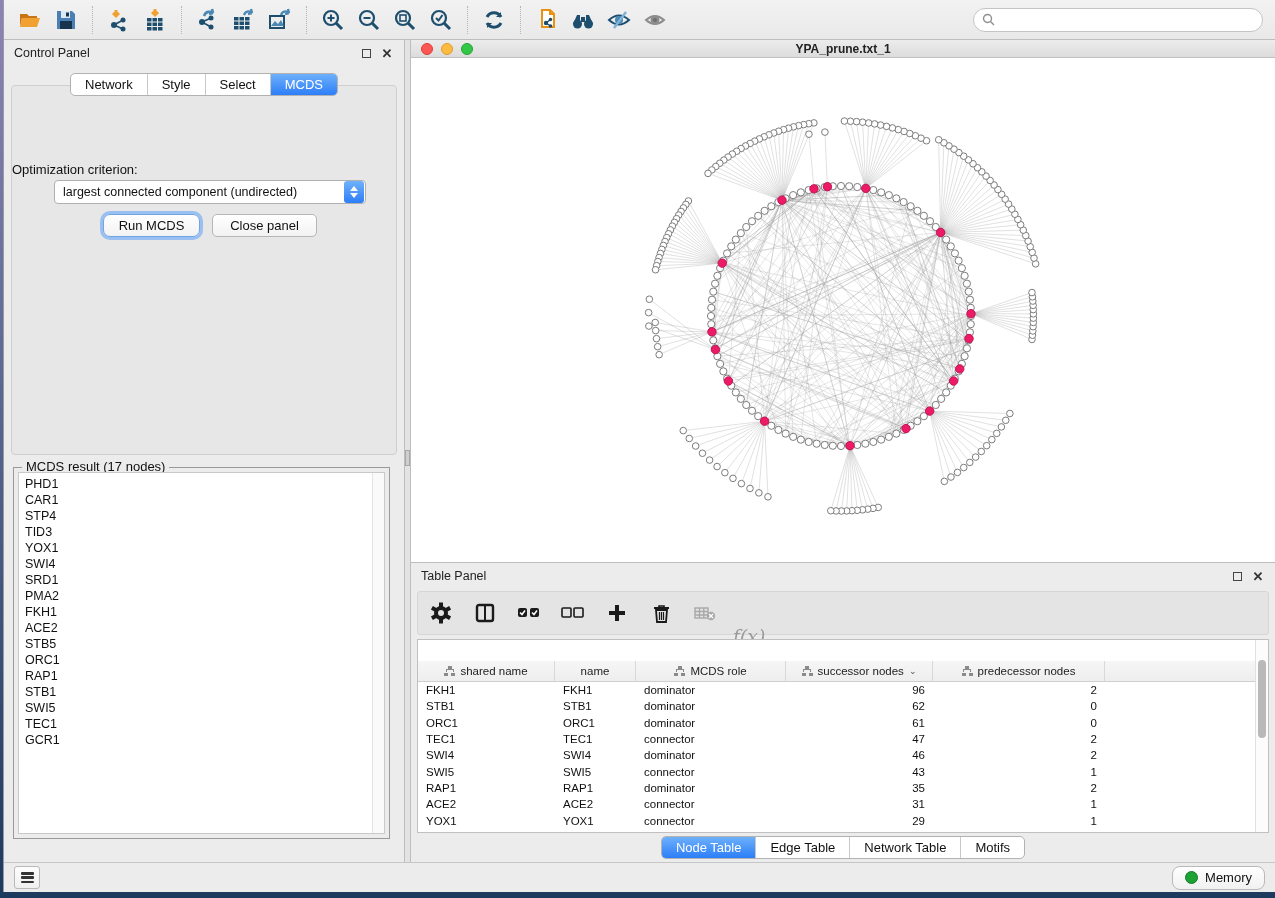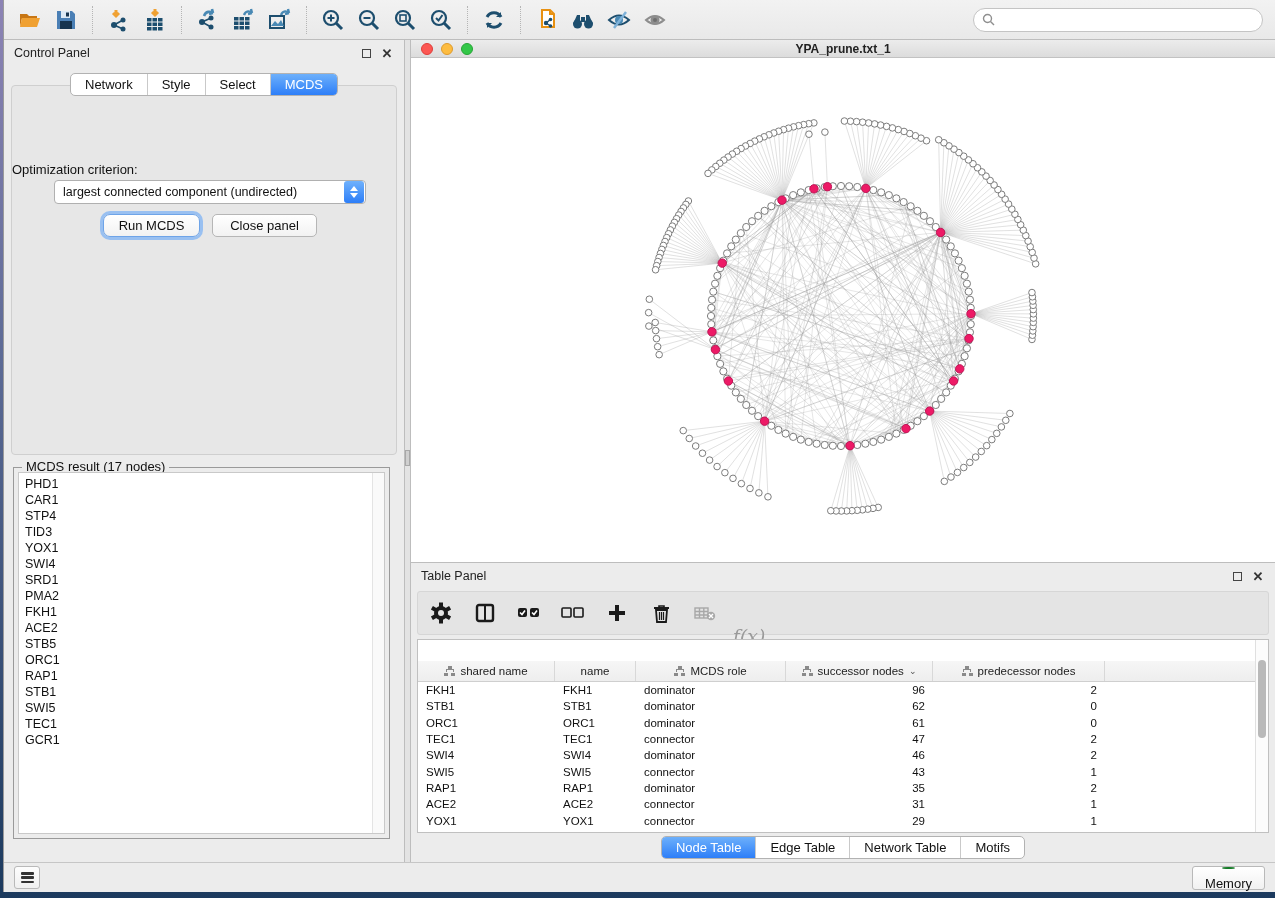--- a/index.html
+++ b/index.html
@@ -135,22 +135,22 @@
   .tp-tabs { position:static; }
 
   
   .statusbar { height:30px; flex:0 0 30px; background:#ececec; border-top:1px solid #c6c6c6;
     display:flex; align-items:center; padding:0 10px; }
   .list-btn { width:26px; height:23px; background:linear-gradient(#fdfdfd,#f0f0f0);
     border:1px solid #b9b9b9; border-radius:3px; display:flex; align-items:center; justify-content:center; }
   .list-glyph { width:13px; height:11px; display:flex; flex-direction:column; justify-content:space-between; }
   .list-glyph b { height:2.5px; background:#333; border-radius:1px; }
   .mem-btn { margin-left:auto; height:24px; background:linear-gradient(#ffffff,#f1f1f1);
-    border:1px solid #b9b9b9; border-radius:3px; display:flex; align-items:center; gap:7px;
-    padding:0 12px; font-size:13px; color:#111;flex-direction:column; }
+    border:1px solid #b9b9b9; border-radius:8px; display:flex; align-items:center; gap:7px;
+    padding:0 12px; font-size:13px; color:#111; }
   .mem-dot { width:13px; height:13px; border-radius:50%; background:#1da335; border:1px solid #157a27; }
 </style>
 </head>
 <body>
 
 <div class="app">
 
   <div class="toolbar">
     <div class="tgroup">
       <div class="tbtn">

